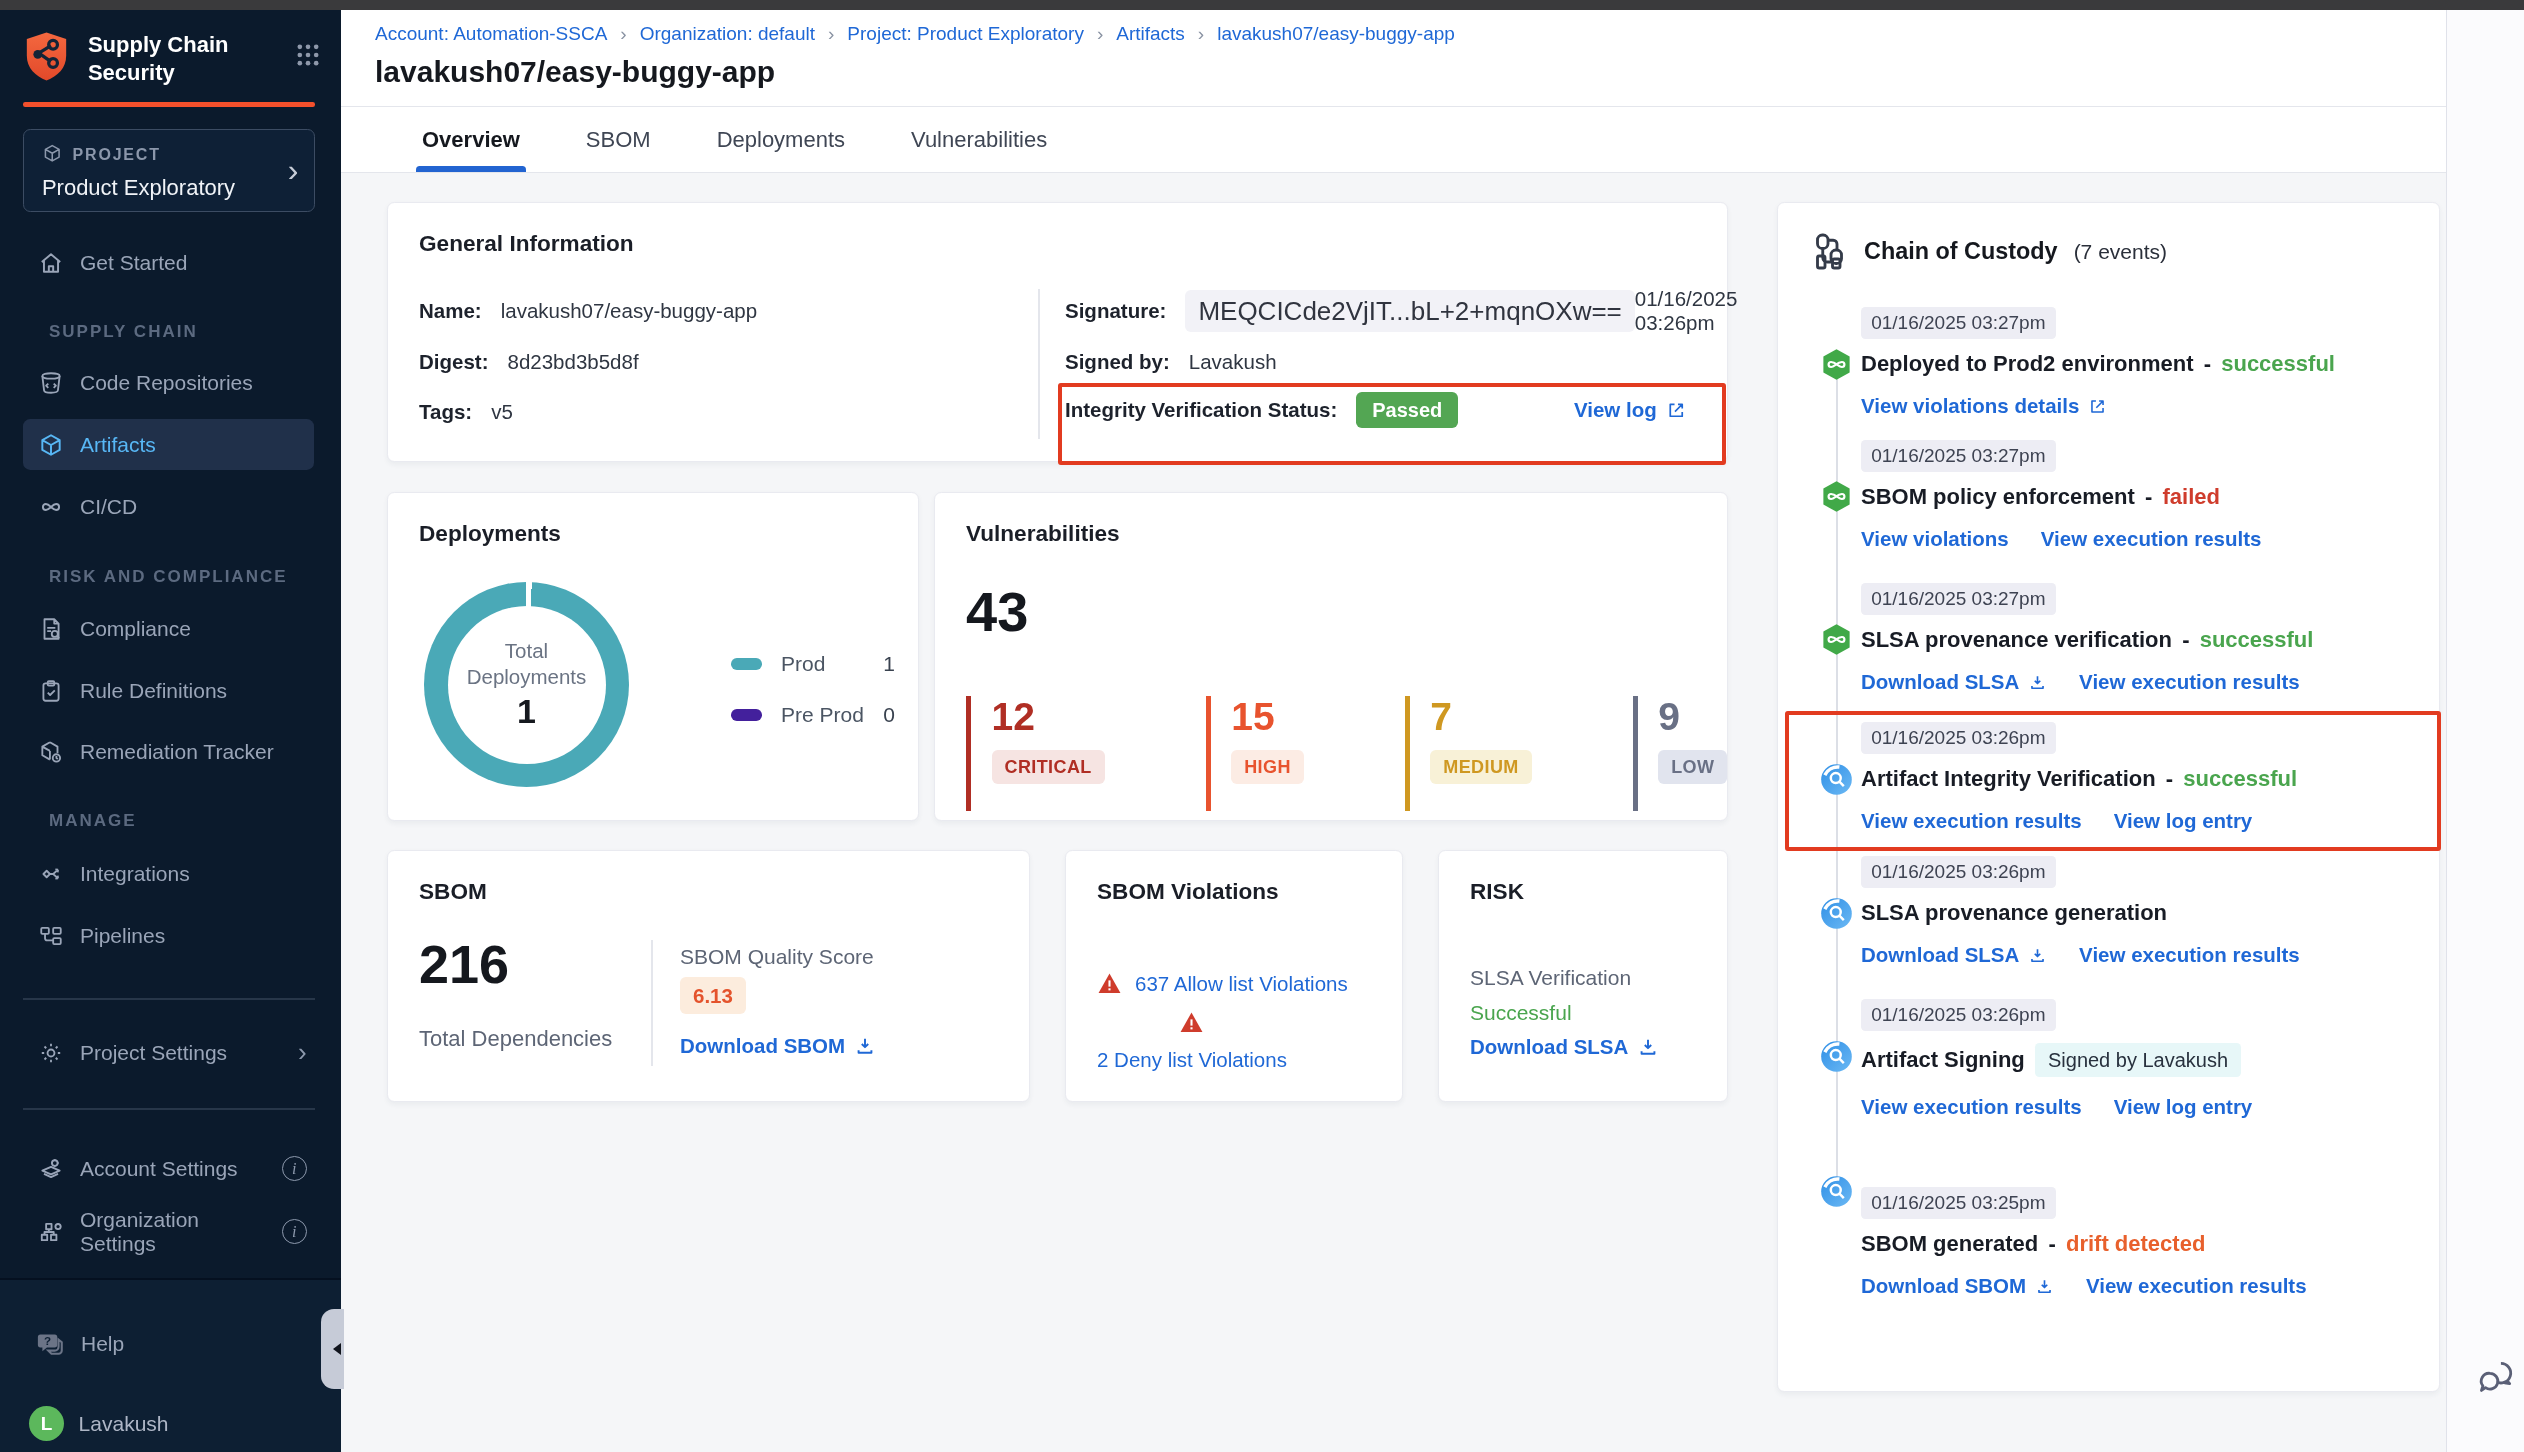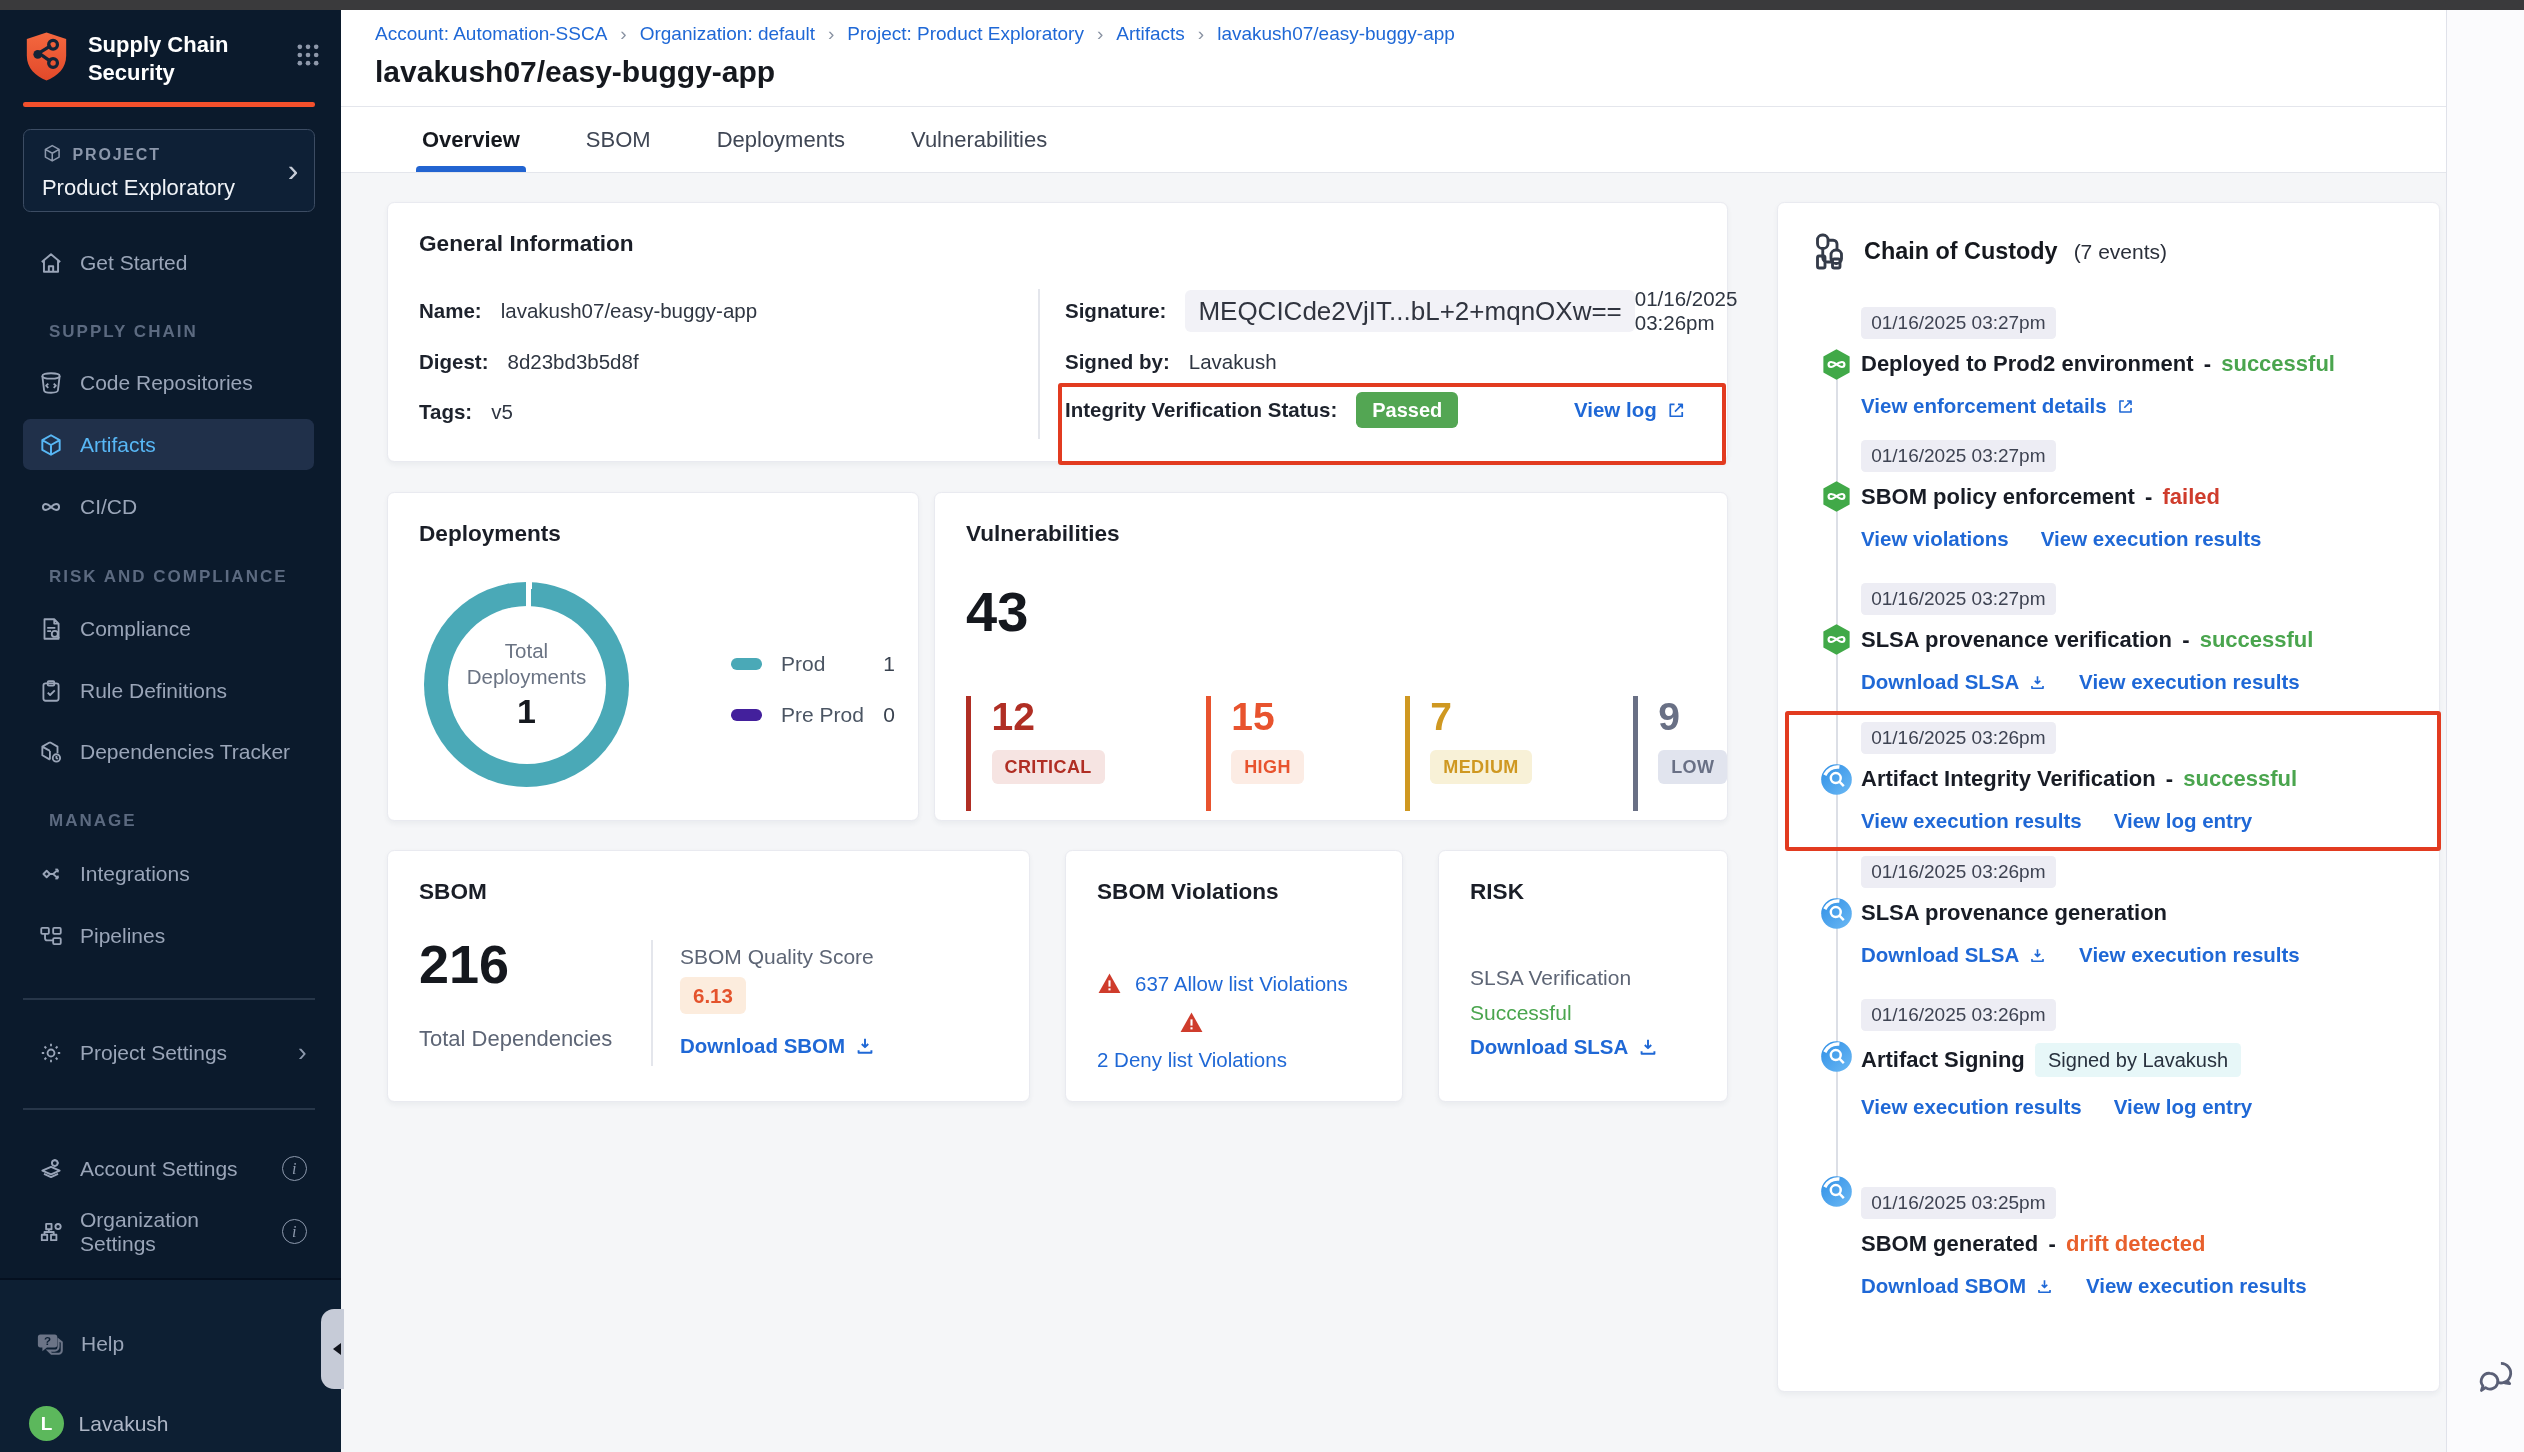--- a/index.html
+++ b/index.html
@@ -235,21 +235,21 @@
       </svg>
     <span>Rule Definitions</span>
   </div>
 
   <div class="sn" style="top:718px;">
     <svg viewBox="0 0 24 24" stroke="currentColor" fill="none" stroke-width="1.7" stroke-linejoin="round">
       <path d="M11 3 L18 7 V13 M11 3 L4 7 V15 L11 19 M4 7 L11 11 M11 11 V19"></path>
       <circle cx="17" cy="17.5" r="3.4"></circle>
         <path d="M17 15.8 v1.7 l1.3 1"></path>
       </svg>
-    <span>Dependencies Tracker</span>
+    <span>Remediation Tracker</span>
   </div>
 
   <div class="snl" style="top:801px;">MANAGE</div>
 
   <div class="sn" style="top:840px;">
     <svg viewBox="0 0 24 24" stroke="currentColor" fill="none" stroke-width="1.7" stroke-linejoin="round">
       <path d="M5 12 l3-3 3 3 -3 3 Z M11 12 h3 M14 12 l4.5-4 M14 12 l4.5 4 M18.5 8 l-2.5-.3 M18.5 8 l-.3 2.5 M18.5 16 l-2.5 .3 M18.5 16 l-.3 -2.5"></path>
       </svg>
     <span>Integrations</span>
   </div>
@@ -541,21 +541,21 @@
 
   <div class="coc-event ev1">
     <span class="coc-date">01/16/2025 03:27pm</span>
     <div class="coc-title">
         <span>Deployed to Prod2 environment</span>
         <span class="dash">-</span>
         <span class="st-green">successful</span>
       </div>
     <div class="coc-links">
       <a class="link">
-          <span>View enforcement details</span>
+          <span>View violations details</span>
         <svg width="19" height="19" viewBox="0 0 24 24" stroke="#1f68d6" stroke-width="2" fill="none" stroke-linejoin="round">
             <path d="M10 5 H5 v14 h14 v-5 M14 5 h5 v5 M19 5 l-8.5 8.5"></path>
           </svg>
         </a>
     </div>
   </div>
 
   <div class="coc-event ev2">
     <span class="coc-date">01/16/2025 03:27pm</span>
     <div class="coc-title">

